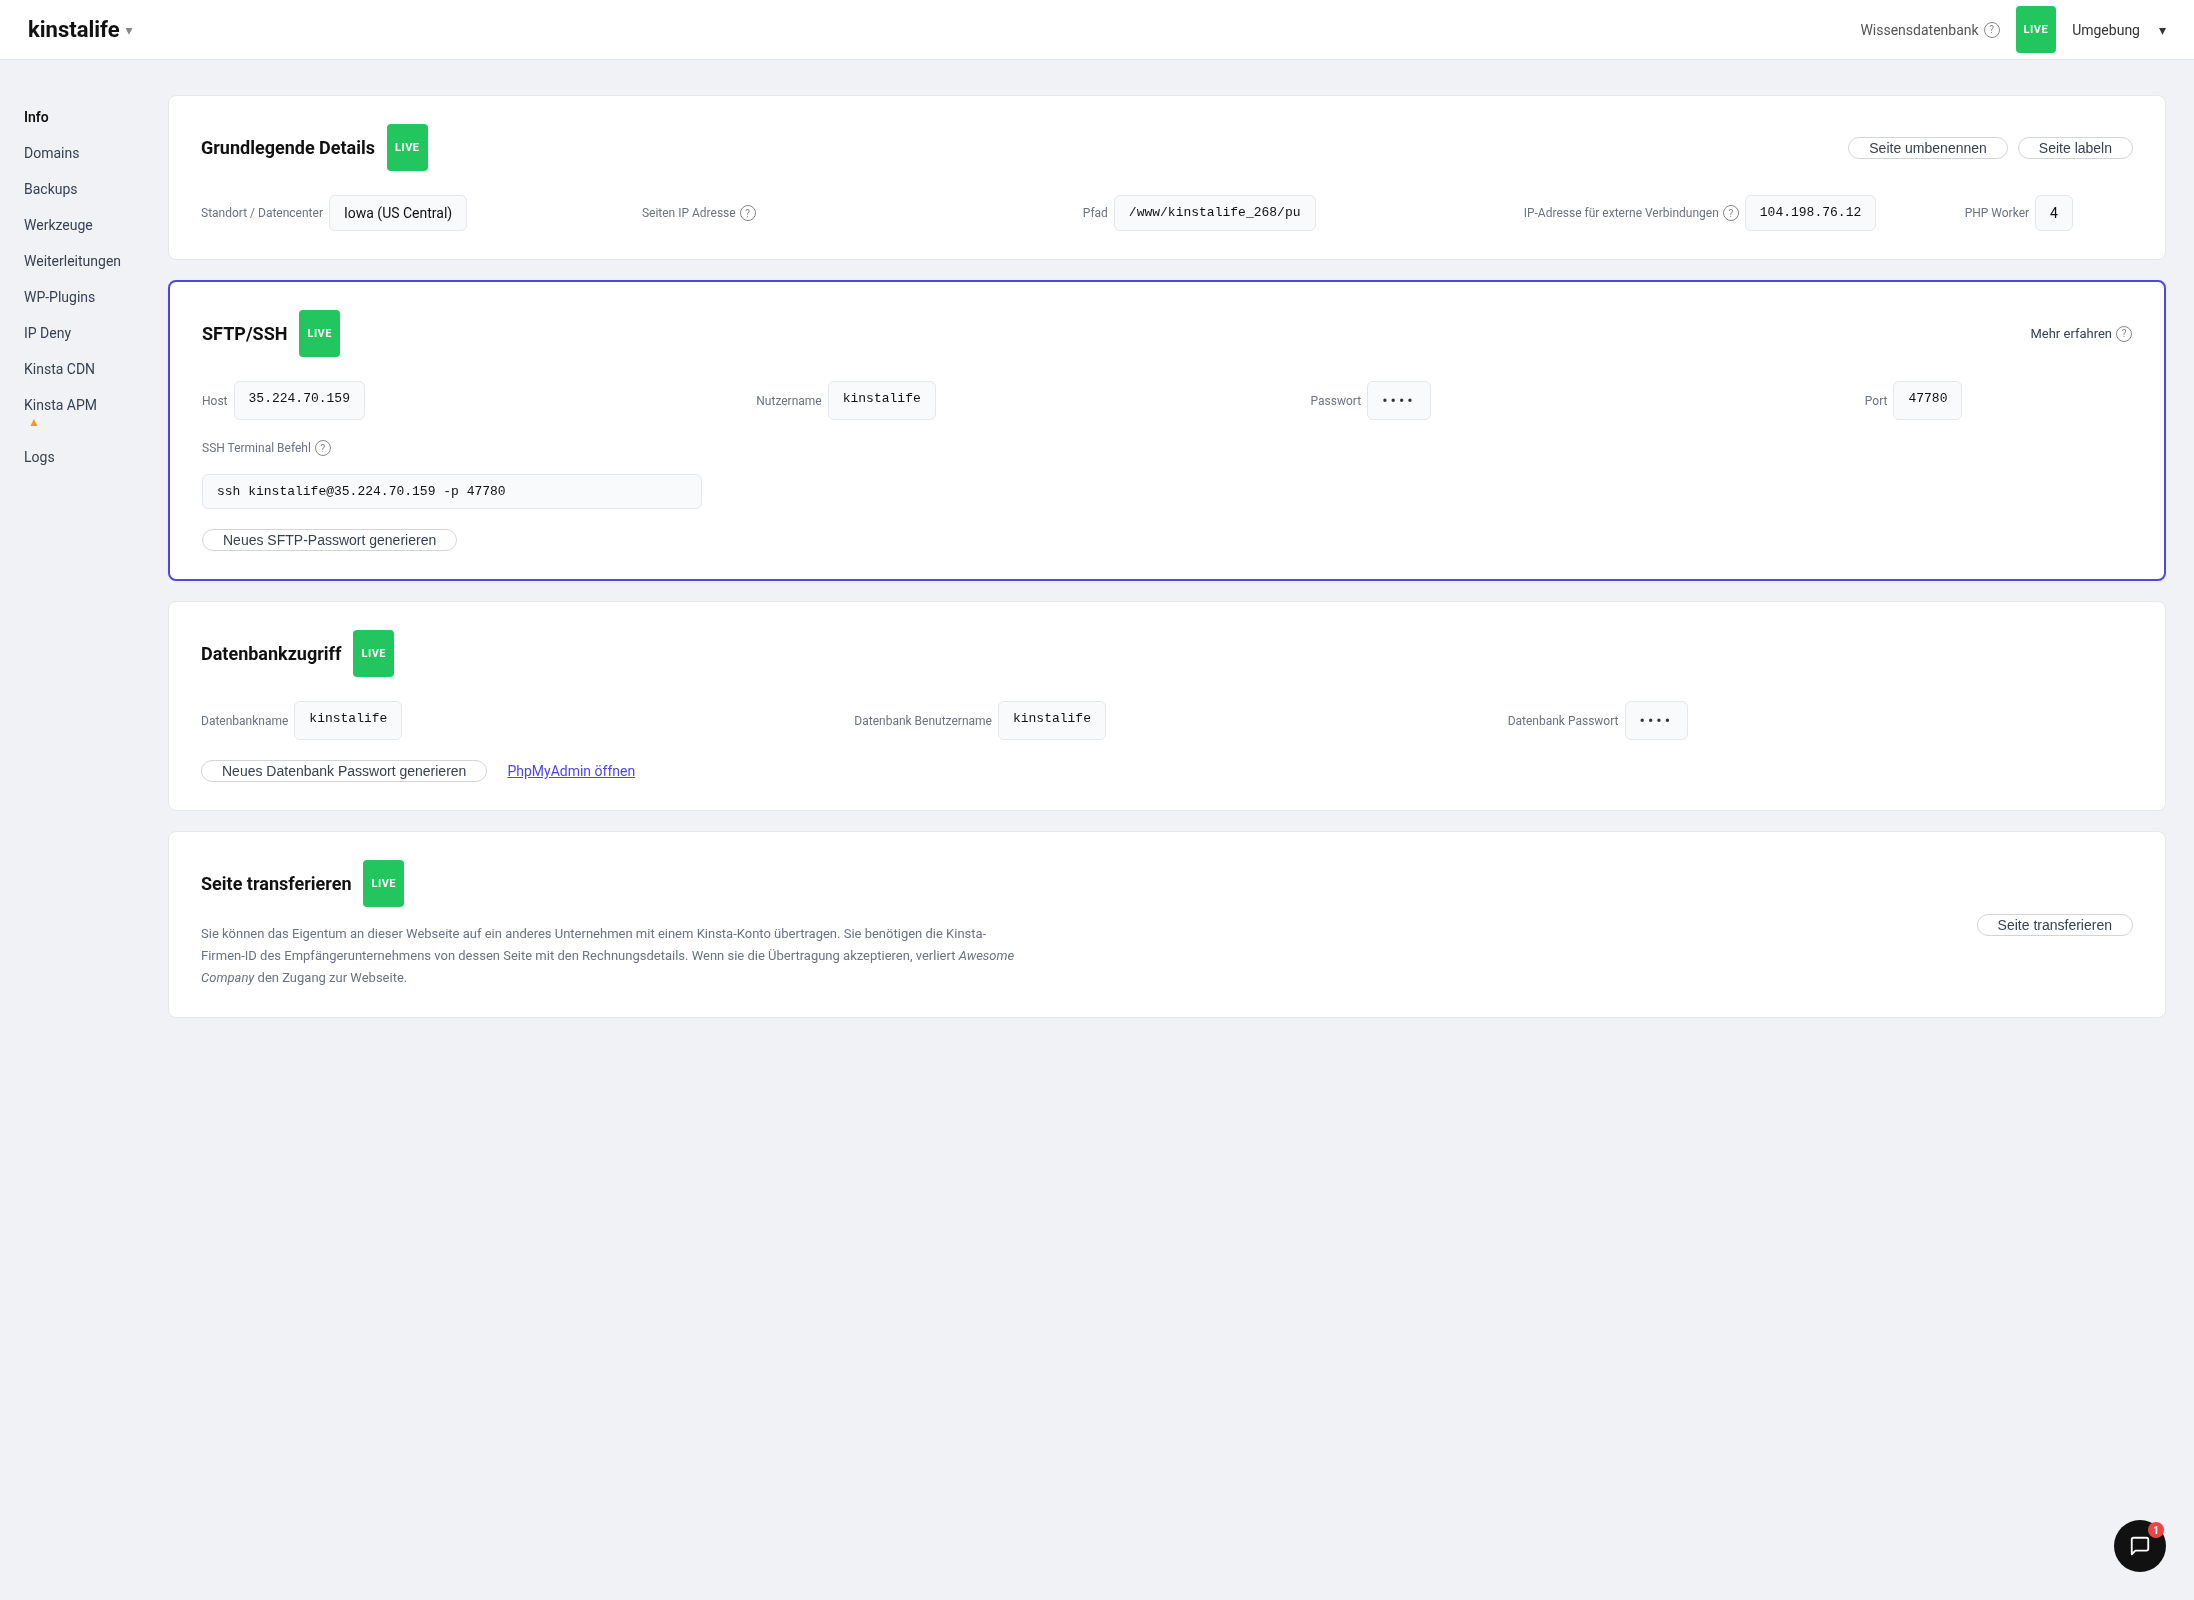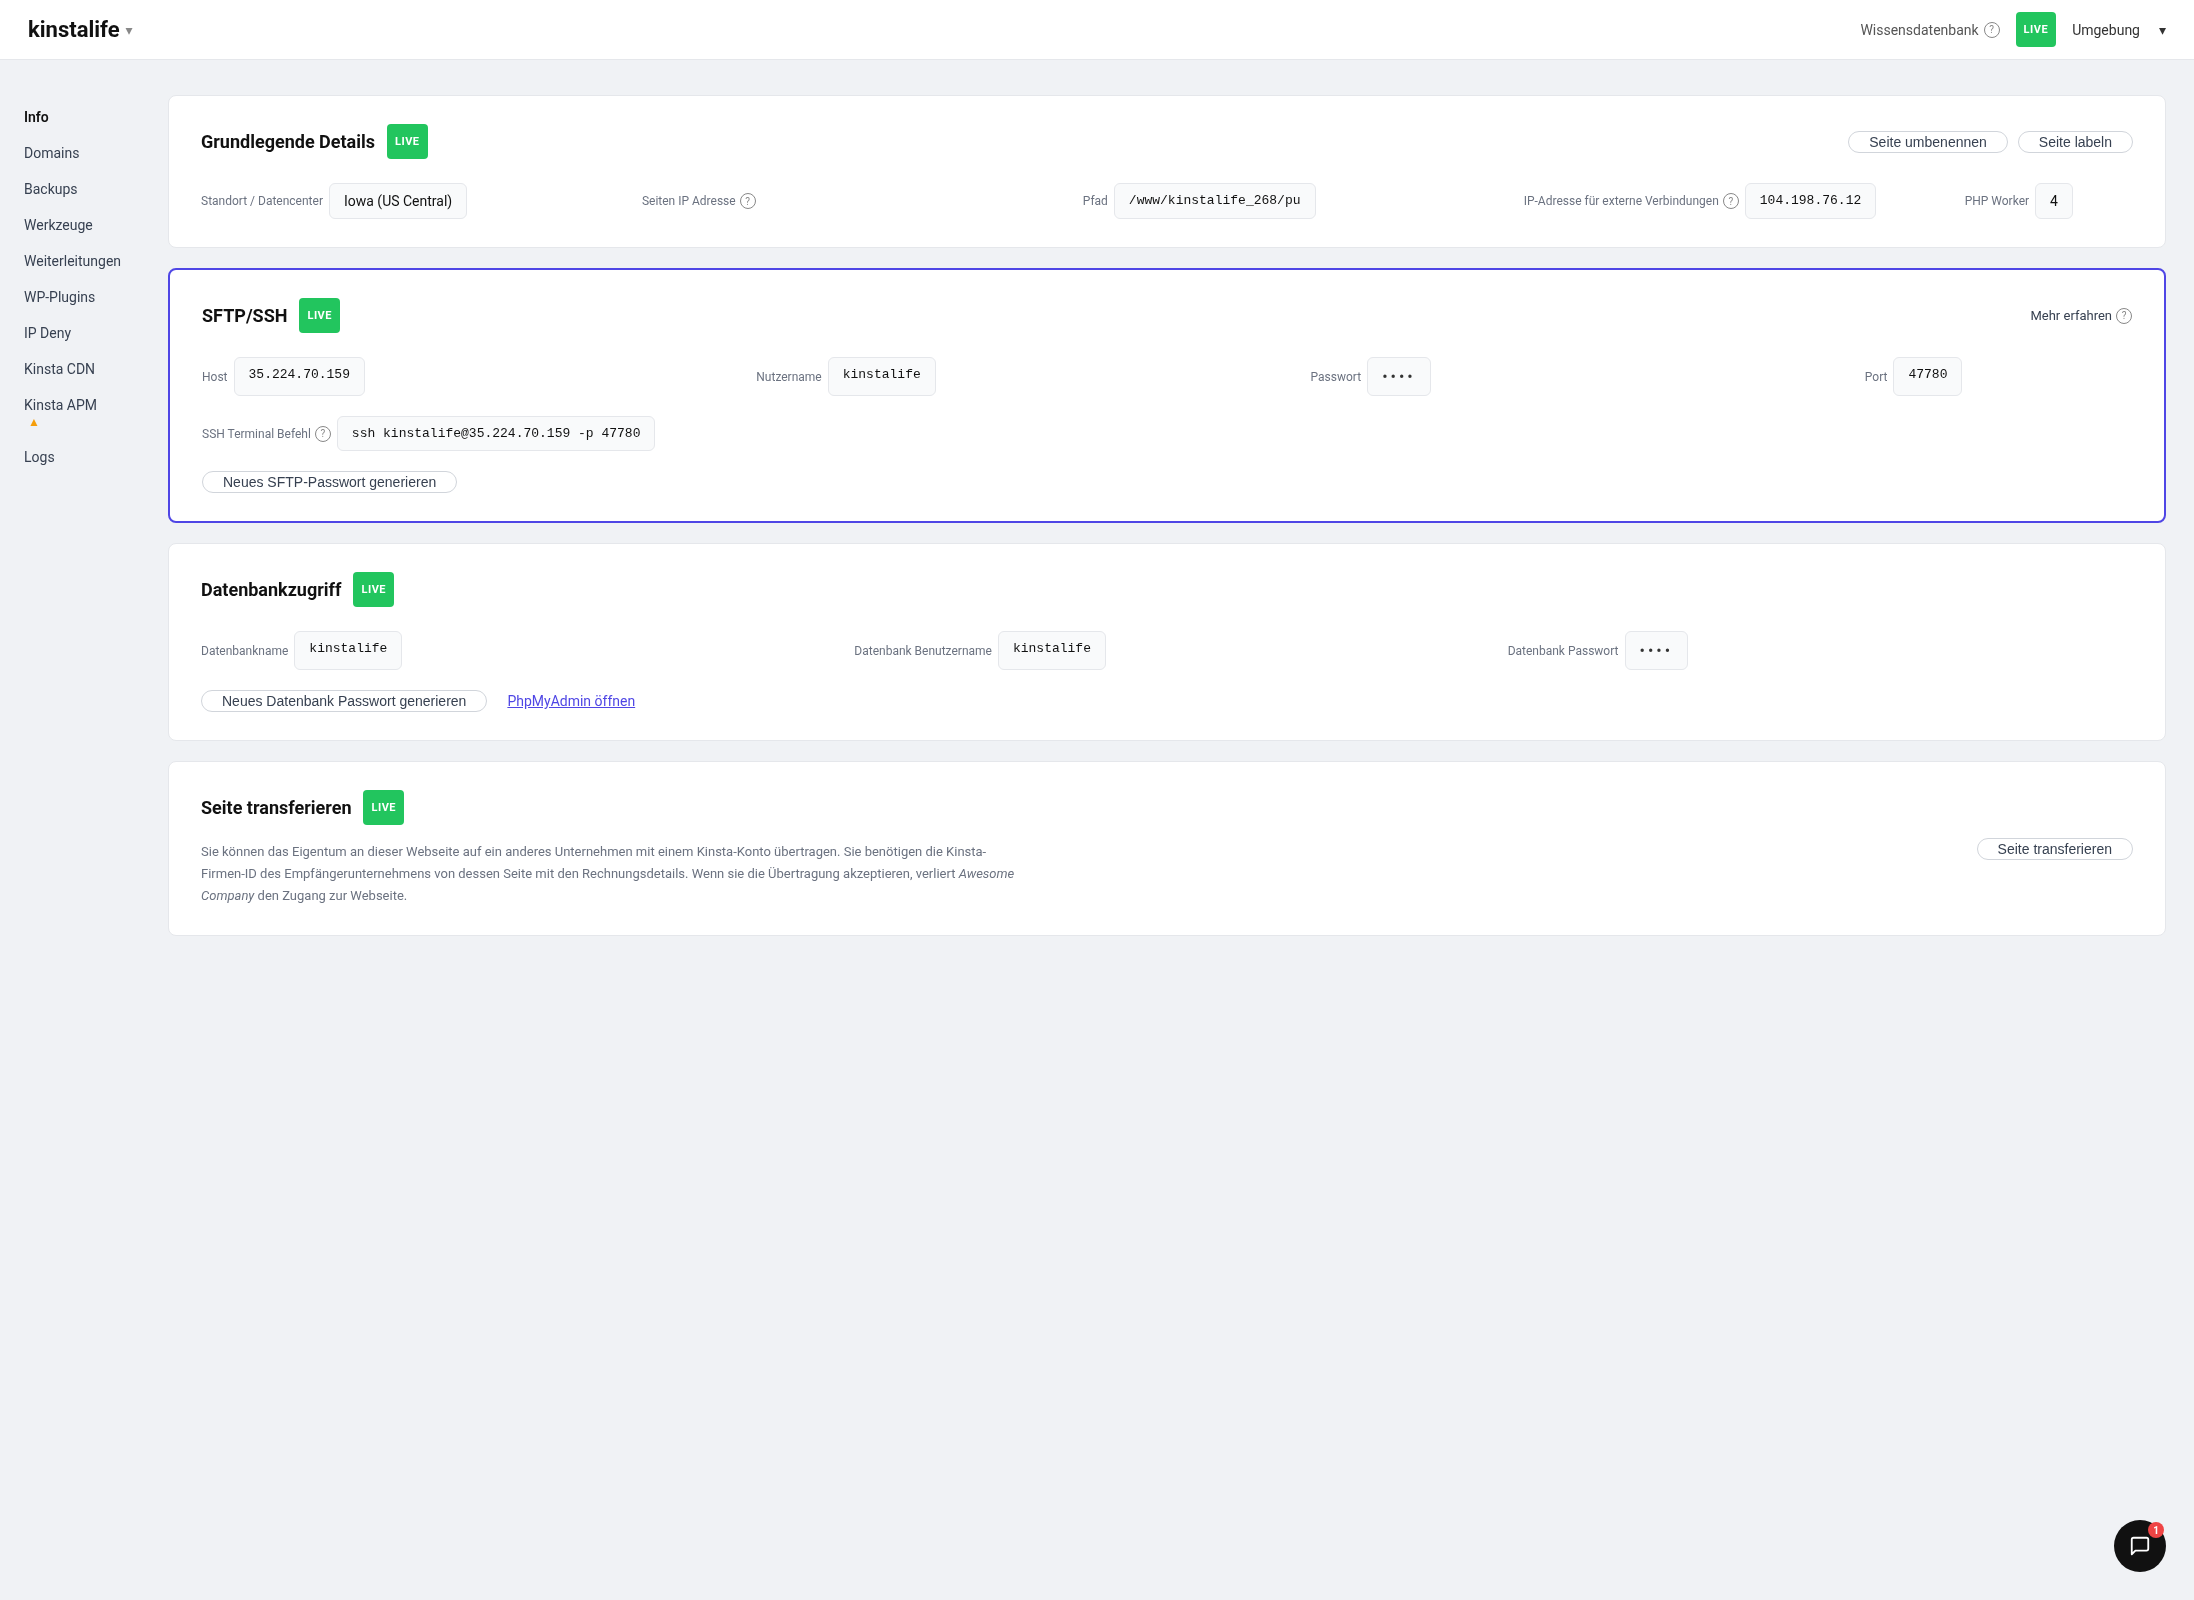--- a/index.html
+++ b/index.html
@@ -61,21 +61,21 @@
       align-items: center;
       justify-content: center;
       font-size: 10px;
       color: #888;
     }
     .live-badge {
       background: #22c55e;
       color: #fff;
       font-size: 11px;
       font-weight: 700;
-      padding: 11px 8px;
+      padding: 17px 8px;
       border-radius: 4px;
       letter-spacing: 0.5px;
     }
     .umgebung-btn {
       display: flex;
       align-items: center;
       gap: 19px;
       color: #333;
       font-size: 14px;
       cursor: pointer;
@@ -192,22 +192,22 @@
       font-size: 16px;
       color: #333;
     }
 
     
     .ssh-row {
       margin-top: 20px;
     }
     .ssh-field-group {
       display: flex;
-      flex-direction: row;
-      gap: 6px;
+      flex-direction: column;
+      gap: 18px;
       max-width: 500px;
     }
 
     
     .btn-outline {
       border: 1.5px solid #d1d5db;
       background: #fff;
       color: #374151;
       padding: 2px 20px;
       border-radius: 20px;

